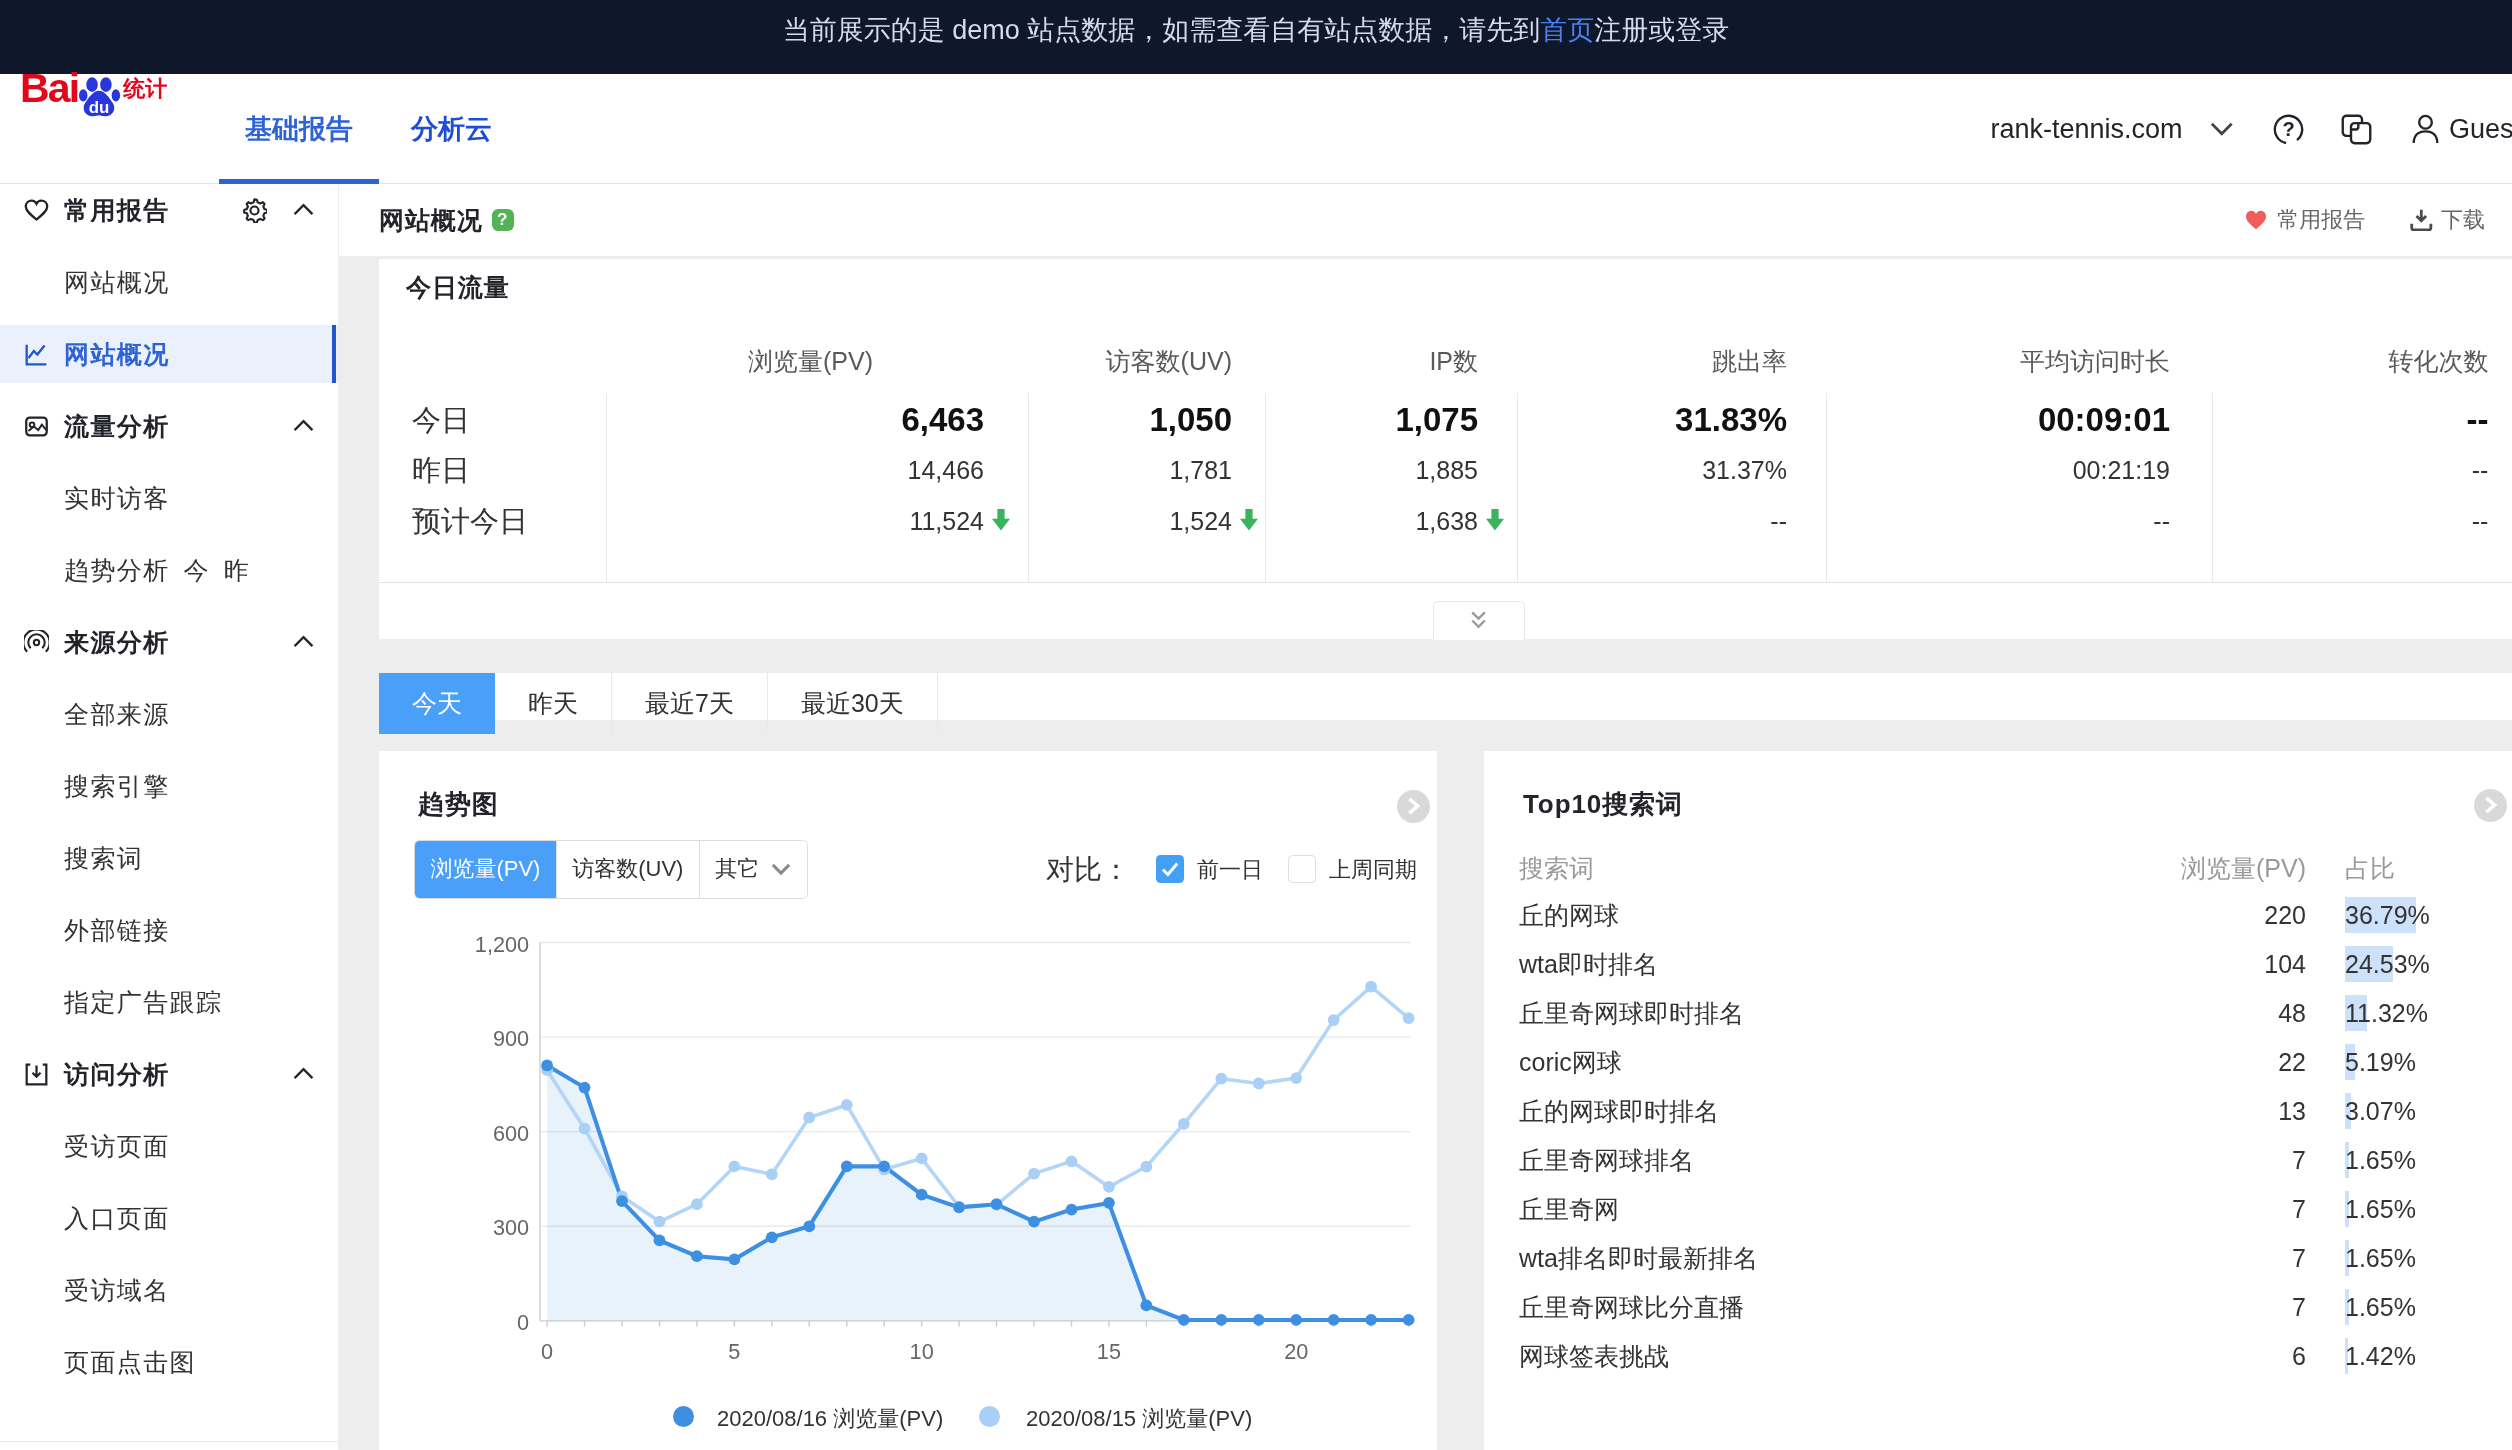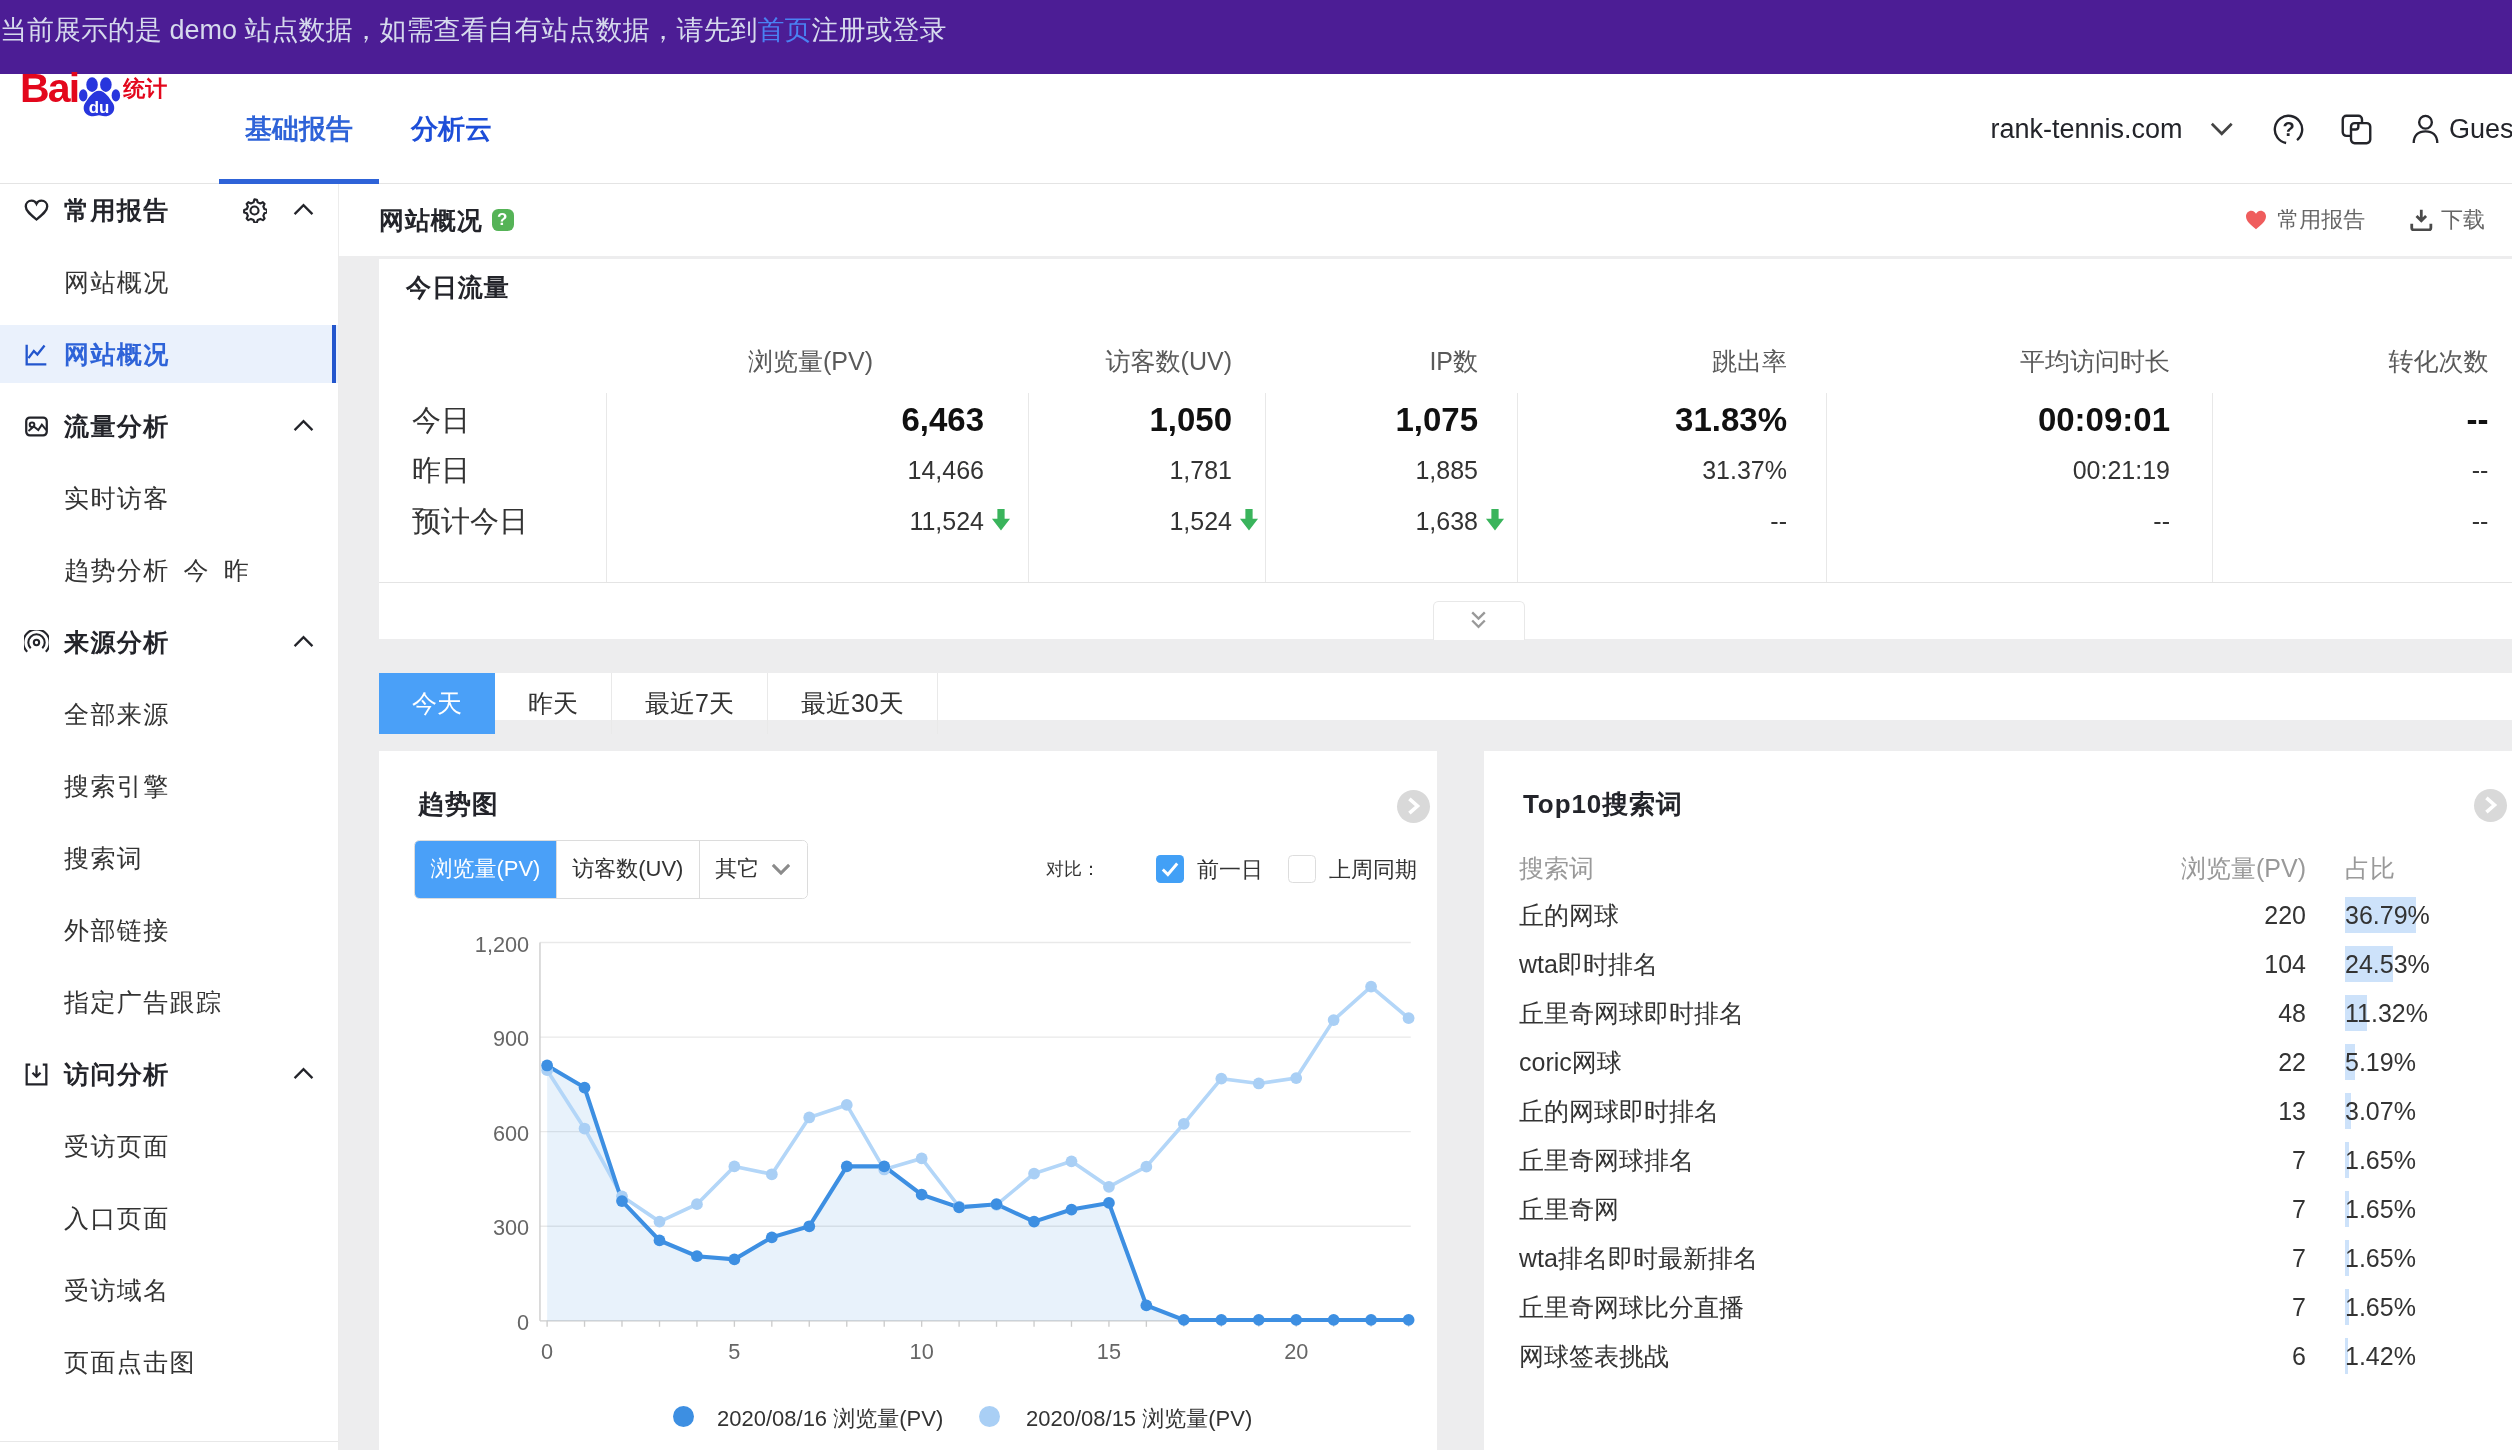--- a/index.html
+++ b/index.html
@@ -1,18 +1,18 @@
 <!DOCTYPE html>
 <html lang="zh" style="font-size:14.5px"><head>
 <meta charset="utf-8">
 <title>网站概况</title>
 <style>
 *{margin:0;padding:0;box-sizing:border-box}
 html,body{width:2512px;height:1451px;overflow:hidden;font-family:"Liberation Sans",sans-serif;background:#ededee;-webkit-font-smoothing:antialiased}
-.banner{height:74px;background:#4c1d95;color:#d6daed;font-size:27px;line-height:61px}
+.banner{height:74px;background:#0f172a;color:#d6daed;font-size:27px;text-align:center;line-height:61px}
 .banner .hl{color:#4a82f3}
 .hdr{height:110px;background:#fff;position:relative;border-bottom:1.8px solid #e4e4e4}
 .logo{position:absolute;left:20px;top:0;height:110px;display:flex;align-items:flex-start;padding-bottom:29px}
 .logo .bai{color:#e3071c;font-weight:bold;font-size:41px;letter-spacing:-1.8px;line-height:29px}
 .logo .tj{color:#e3071c;font-weight:bold;font-size:22px;margin-left:0.9px;line-height:30px}
 .nav-item{position:absolute;top:0;height:110px;line-height:110px;font-size:27px}
 .nav-act{left:219px;width:160px;text-align:center;color:#2e63d8;font-weight:bold}
 .nav-underline{position:absolute;left:219px;top:105px;width:160px;height:5.4px;background:#2e63d8}
 .nav-2{left:411px;color:#1d4ed8;font-weight:bold}
 .hdr-right{position:absolute;right:0;top:0;height:110px;display:flex;align-items:center;color:#23242a}
@@ -59,21 +59,21 @@
 .tabs .sp{flex:1}
 .bottom{margin-top:31px;display:flex}
 .card2{width:1058px;height:714px;position:relative;overflow:hidden}
 .card2 .ctitle,.card3 .ctitle{position:absolute;left:39px;top:36px;font-size:26px;font-weight:bold;color:#23242a;letter-spacing:0.9px}
 .circbtn{position:absolute;width:33px;height:33px;border-radius:50%;background:#d9d9d9;color:#fff}
 .circbtn svg{position:absolute;left:7.2px;top:6.3px}
 .seg{position:absolute;left:35px;top:89px;height:59px;display:flex;font-size:22px;border:1.8px solid #dcdcdc;border-radius:5.4px;overflow:hidden}
 .seg>div{line-height:55px;padding:0 15.4px;color:#333;background:#fff;border-right:1.8px solid #dcdcdc}
 .seg>div:last-child{border-right:none}
 .seg .on{background:#4aa0f8;color:#fff}
-.cmplabel{position:absolute;left:667px;top:89px;height:59px;line-height:59px;font-size:18px;color:#333}
+.cmplabel{position:absolute;left:667px;top:89px;height:59px;line-height:59px;font-size:28px;color:#333}
 .cbx{position:absolute;top:104px;width:28px;height:28px;border-radius:4.5px}
 .cbx.checked{background:#42a0f6}
 .cbx.un{background:#fff;border:1.8px solid #ddd}
 .cmp1{position:absolute;left:818px;top:89px;line-height:59px;font-size:22px;color:#333;white-space:nowrap}
 .cmp2{position:absolute;left:950px;top:89px;line-height:59px;font-size:22px;color:#333;white-space:nowrap}
 .legend{position:absolute;top:666px;left:0;width:1058px;font-size:22px;color:#333}
 .gap{width:47px}
 .card3{flex:1;height:714px;position:relative}
 .t10head{position:absolute;left:35px;right:27px;top:101px;height:29px;font-size:25px;color:#999;display:flex}
 .t10hname{flex:1;text-align:left}

